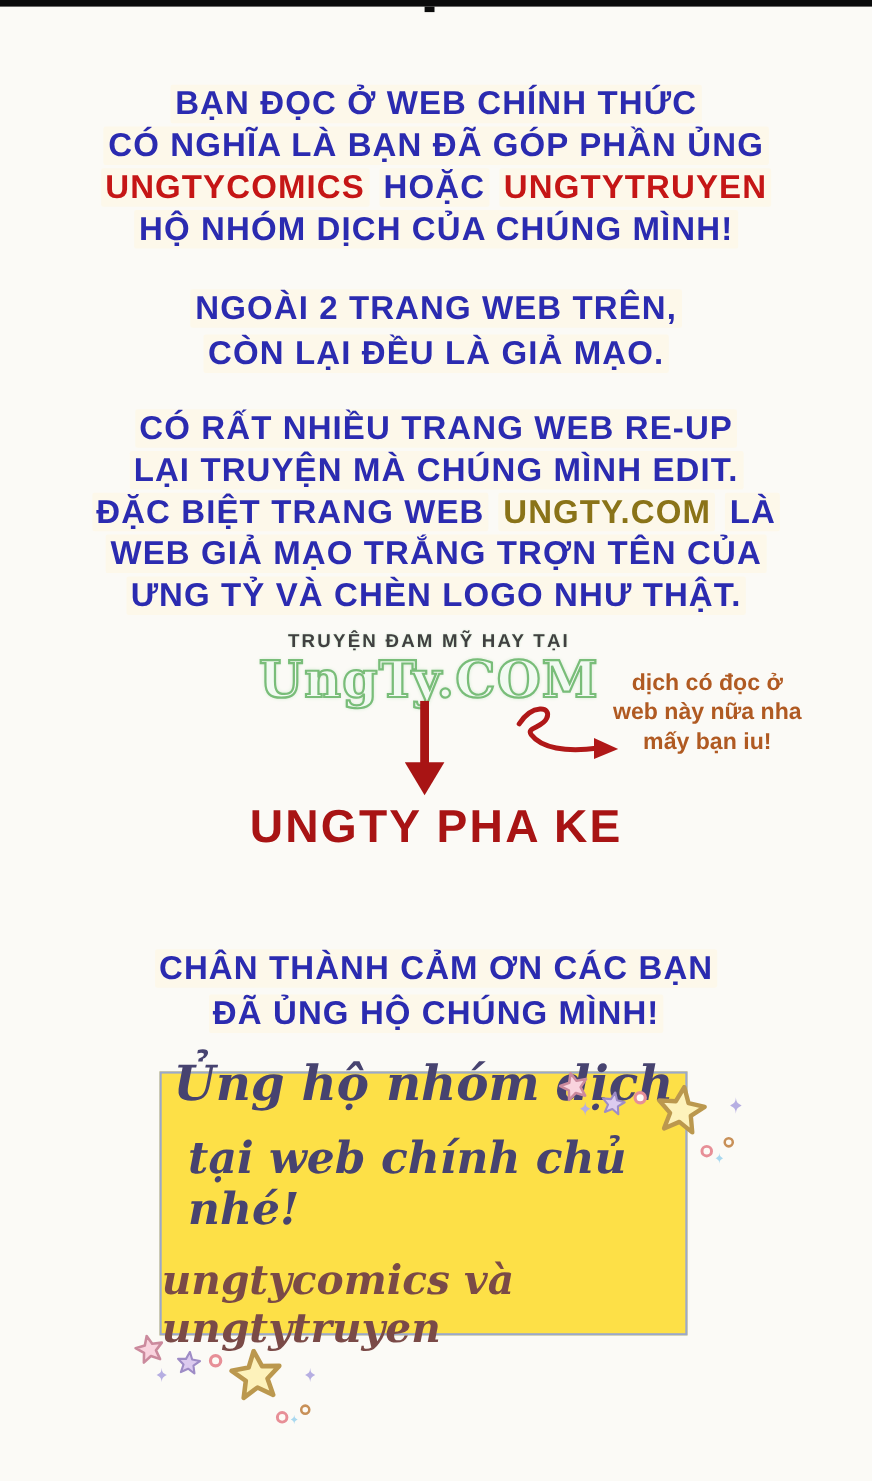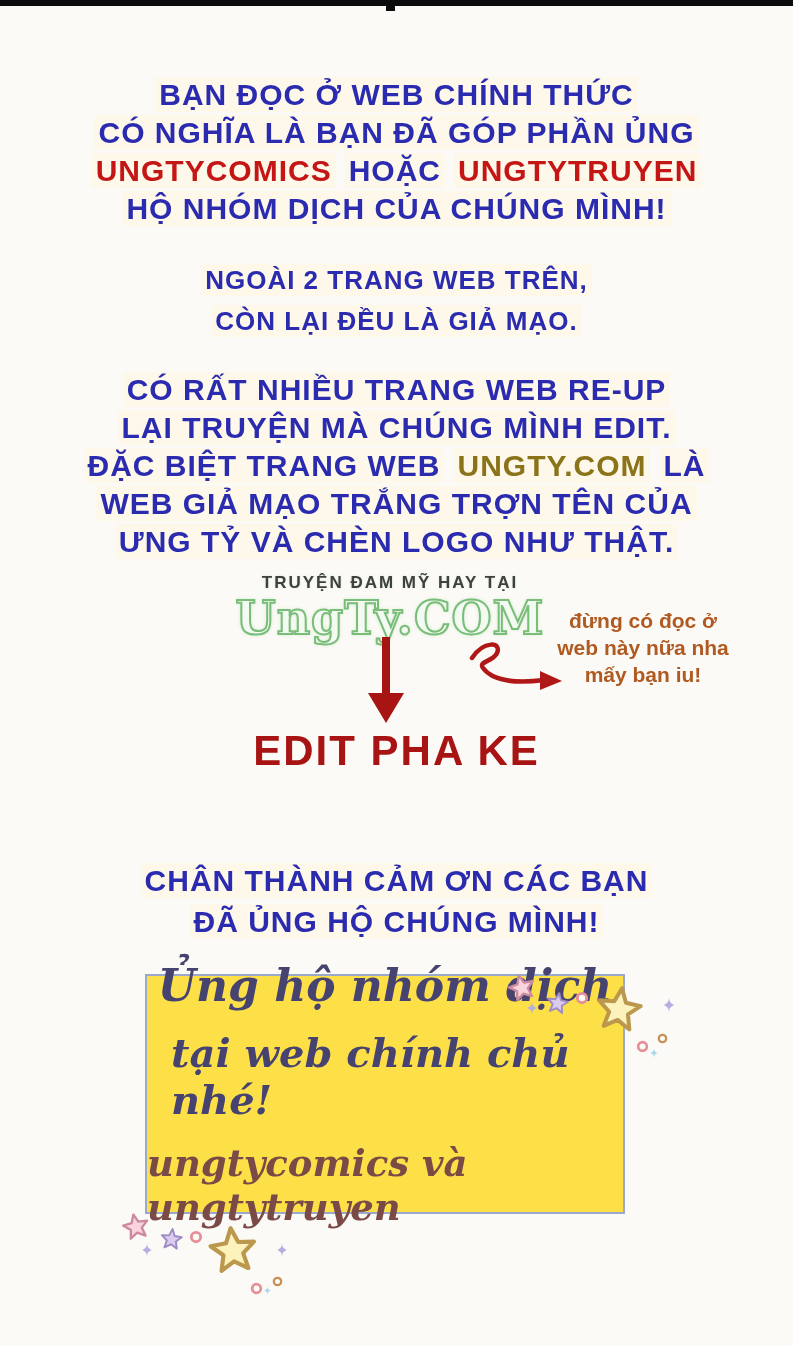--- a/index.html
+++ b/index.html
@@ -14,21 +14,21 @@
   .topnotch { position: absolute; left: 386px; top: 6px; width: 9px; height: 5px; background: #0b0b0b; }
 
   .notice {
     position: absolute; left: 0; width: 793px;
     text-align: center; font-weight: 700;
     color: #2b2bb0; letter-spacing: 1px;
   }
   .notice .line { display: block; }
   .notice .line > span { background: #fdf8ea; padding: 1px 4px; border-radius: 2px; }
   #notice-official { top: 76px; font-size: 30px; line-height: 38px; }
-  #notice-fake-warning { top: 260px; font-size: 26px; line-height: 41px; }
+  #notice-fake-warning { top: 260px; font-size: 30px; line-height: 41px; }
   #notice-reup { top: 371px; font-size: 30px; line-height: 38px; }
   #notice-thanks { top: 860px; font-size: 30px; line-height: 41px; }
   .red { color: #c51616; }
   .olive { color: #8a7318; }
   .gap { margin: 0 9px; }
 
   .logo-tagline {
     position: absolute; left: 0; top: 573px; width: 780px;
     text-align: center; font-weight: 700; font-size: 17px; letter-spacing: 2px;
     color: #404040; text-shadow: 0 0 2px #cde8cd;
@@ -105,36 +105,36 @@
     <span>ĐẶC BIỆT TRANG WEB</span><span class="olive gap">UNGTY.COM</span><span>LÀ</span>
   </span>
   <span class="line"><span>WEB GIẢ MẠO TRẮNG TRỢN TÊN CỦA</span></span>
   <span class="line"><span>ƯNG TỶ VÀ CHÈN LOGO NHƯ THẬT.</span></span>
 </div>
 
 <div class="logo-tagline">TRUYỆN ĐAM MỸ HAY TẠI</div>
 <div class="logo-site">UngTy.COM</div>
 
 <div class="hand-note">
-  <div>đừng có đọc ở</div>
+  <div>dịch có đọc ở</div>
   <div>web này nữa nha</div>
   <div>mấy bạn iu!</div>
 </div>
 
 <svg class="arrow-svg" style="left:462px; top:636px; width:106px; height:62px;" viewBox="0 0 106 62">
   <path d="M10,22 C22,4 40,6 35,17 C31,26 16,25 21,32 C30,44 52,48 82,44" fill="none" stroke="#b01818" stroke-width="4.5" stroke-linecap="round"></path>
   <polygon points="78,35 100,45 78,54" fill="#b01818"></polygon>
 </svg>
 
 <svg class="arrow-svg" style="left:364px; top:637px; width:44px; height:90px;" viewBox="0 0 44 90">
   <rect x="18" y="0" width="8" height="60" fill="#a81414"></rect>
   <polygon points="4,56 40,56 22,86" fill="#a81414"></polygon>
 </svg>
 
-<div class="fake-label">EDIT PHA KE</div>
+<div class="fake-label">UNGTY PHA KE</div>
 
 <div class="notice" id="notice-thanks">
   <span class="line"><span>CHÂN THÀNH CẢM ƠN CÁC BẠN</span></span>
   <span class="line"><span>ĐÃ ỦNG HỘ CHÚNG MÌNH!</span></span>
 </div>
 
 <div class="support-box">
   <div class="script support-line1">Ủng hộ nhóm dịch</div>
   <div class="script support-line2">tại web chính chủ nhé!</div>
   <div class="script support-line3">ungtycomics và ungtytruyen</div>

